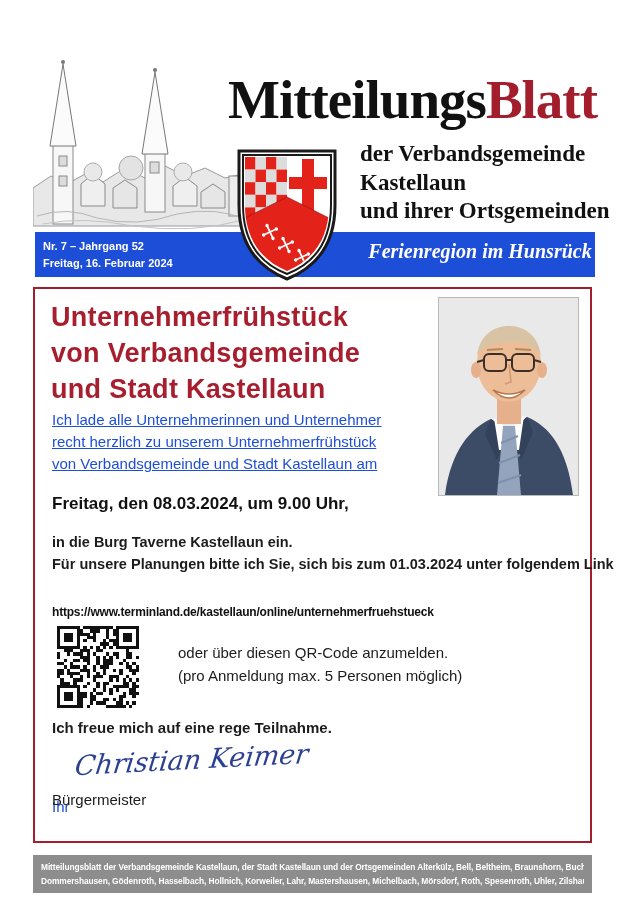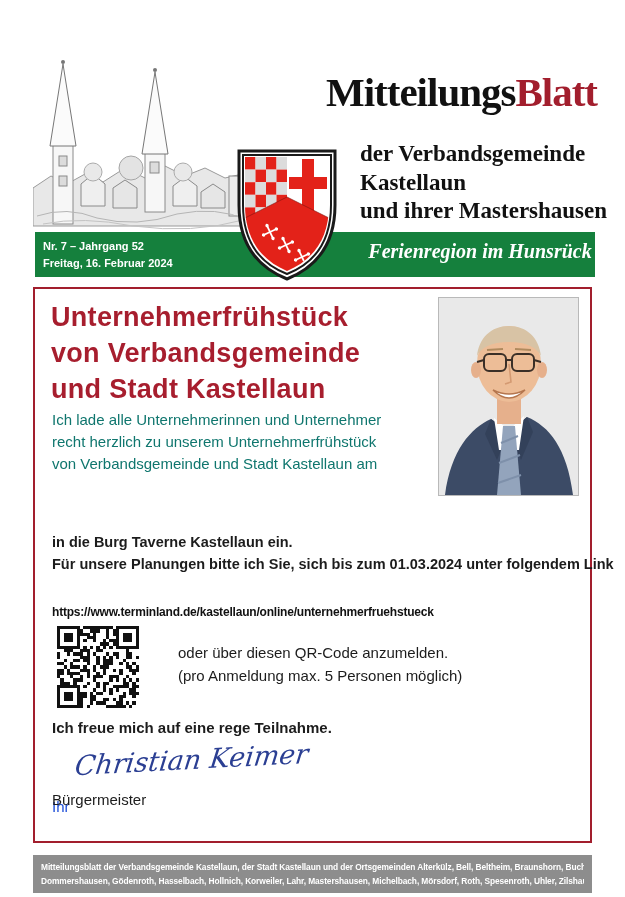--- a/index.html
+++ b/index.html
@@ -2,37 +2,37 @@
 <html lang="de"><head>
 <meta charset="utf-8">
 <style>
   html,body{margin:0;padding:0;background:#fff;}
   .page{position:relative;width:625px;height:897px;background:#ffffff;overflow:hidden;
         font-family:"Liberation Sans",sans-serif;}
 
   
   .skyline{position:absolute;left:33px;top:56px;width:218px;height:176px;}
   .masthead-title{position:absolute;top:68px;right:28px;white-space:nowrap;
-      font-family:"Liberation Serif",serif;font-weight:bold;font-size:41px;letter-spacing:-1px;color:#111;text-align:right;}
+      font-family:"Liberation Serif",serif;font-weight:bold;font-size:55px;letter-spacing:-1px;color:#111;text-align:right;}
   .masthead-title .red{color:#A21E2D;}
   .masthead-sub{position:absolute;left:348px;top:140px;
       font-family:"Liberation Serif",serif;font-weight:bold;font-size:23px;line-height:28.5px;color:#111;margin-left:12px;}
-  .banner{position:absolute;left:35px;top:232px;width:560px;height:45px;background:#15803d;}
+  .banner{position:absolute;left:35px;top:232px;width:560px;height:45px;background:#1d4ed8;}
   .issue{position:absolute;left:8px;top:6px;color:#fff;font-weight:bold;font-size:11px;line-height:17px;}
   .region{position:absolute;left:320px;top:8px;width:250px;text-align:center;color:#fff;
       font-family:"Liberation Serif",serif;font-weight:bold;font-style:italic;font-size:20px;}
   .crest{position:absolute;left:233px;top:147px;width:108px;height:136px;z-index:5;}
 
   
   .article-box{position:absolute;left:33px;top:287px;width:559px;height:556px;
       border:2.5px solid #A21E2D;background:#fff;box-sizing:border-box;}
   .headline{position:absolute;left:16px;top:10px;color:#A71E2E;font-weight:bold;
       font-size:27px;line-height:36px;letter-spacing:.3px;}
   .photo{position:absolute;left:403px;top:8px;width:139px;height:197px;border:1px solid #b9b9b9;}
-  .intro{position:absolute;left:17px;top:120px;font-size:15px;line-height:22px;color:#0f766e;}
+  .intro{position:absolute;left:17px;top:120px;font-size:15px;line-height:22px;color:#1d4ed8;text-decoration:underline;}
   .date-line{position:absolute;left:17px;top:205px;font-size:17px;font-weight:bold;color:#111;}
   .venue{position:absolute;left:17px;top:242px;font-size:14.5px;line-height:22px;color:#1c1c1c;white-space:nowrap;font-weight:bold;}
   .link-line{position:absolute;left:17px;top:316px;font-size:12px;font-weight:bold;color:#111;white-space:nowrap;letter-spacing:-.2px;}
   .qr{position:absolute;left:22px;top:337px;width:82px;height:82px;}
   .qr-caption{position:absolute;left:115px;top:352px;font-size:15px;line-height:23px;color:#1c1c1c;margin-left:28px;}
   .closing{position:absolute;left:17px;top:430px;font-size:15px;color:#1c1c1c;font-weight:bold;}
   .salutation{position:absolute;left:17px;top:482px;font-size:15px;color:#1d4ed8;margin-top:27px;}
   .signature{position:absolute;left:40px;top:455px;color:#2B3F93;white-space:nowrap;
       font-family:"DejaVu Serif",serif;font-style:italic;font-size:27px;
       transform:rotate(-3deg) skewX(-10deg);}
@@ -78,21 +78,21 @@
         <path d="M4,160 q30,-10 60,2 q40,10 80,-4 q40,-8 70,6" fill="none" stroke="#b5b5b5"></path>
         <path d="M10,168 q40,-8 90,2 q60,8 110,-6" fill="none" stroke="#c3c3c3"></path>
       </g>
     </svg>
 
     <div class="masthead-title"><span>Mitteilungs</span><span class="red">Blatt</span></div>
 
     <div class="masthead-sub">
       <div>der Verbandsgemeinde</div>
       <div>Kastellaun</div>
-      <div>und ihrer Mastershausen</div>
+      <div>und ihrer Ortsgemeinden</div>
     </div>
 
     <div class="banner">
       <div class="issue">
         <div>Nr. 7 – Jahrgang 52</div>
         <div>Freitag, 16. Februar 2024</div>
       </div>
       <div class="region">Ferienregion im Hunsrück</div>
     </div>
 
@@ -200,20 +200,21 @@
       <path d="M70,66 L72,84 L66,86" fill="none" stroke="#d49a72" stroke-width="1.6"></path>
       <path d="M54,92 Q70,108 86,92 Q70,100 54,92 Z" fill="#ffffff" stroke="#b5764e" stroke-width="1.4"></path>
     </svg>
 
     <div class="intro">
       <div>Ich lade alle Unternehmerinnen und Unternehmer</div>
       <div>recht herzlich zu unserem Unternehmerfrühstück</div>
       <div>von Verbandsgemeinde und Stadt Kastellaun am</div>
     </div>
 
+    <div class="date-line">Freitag, den 08.03.2024, um 9.00 Uhr,</div>
 
     <div class="venue">
       <div>in die Burg Taverne Kastellaun ein.</div>
       <div>Für unsere Planungen bitte ich Sie, sich bis zum 01.03.2024 unter folgendem Link</div>
     </div>
 
     <div class="link-line">https://www.terminland.de/kastellaun/online/unternehmerfruehstueck</div>
 
     <svg class="qr" viewBox="0 0 25 25" shape-rendering="crispEdges" xmlns="http://www.w3.org/2000/svg">
         <rect x="0" y="0" width="25" height="25" fill="#fff"></rect>

